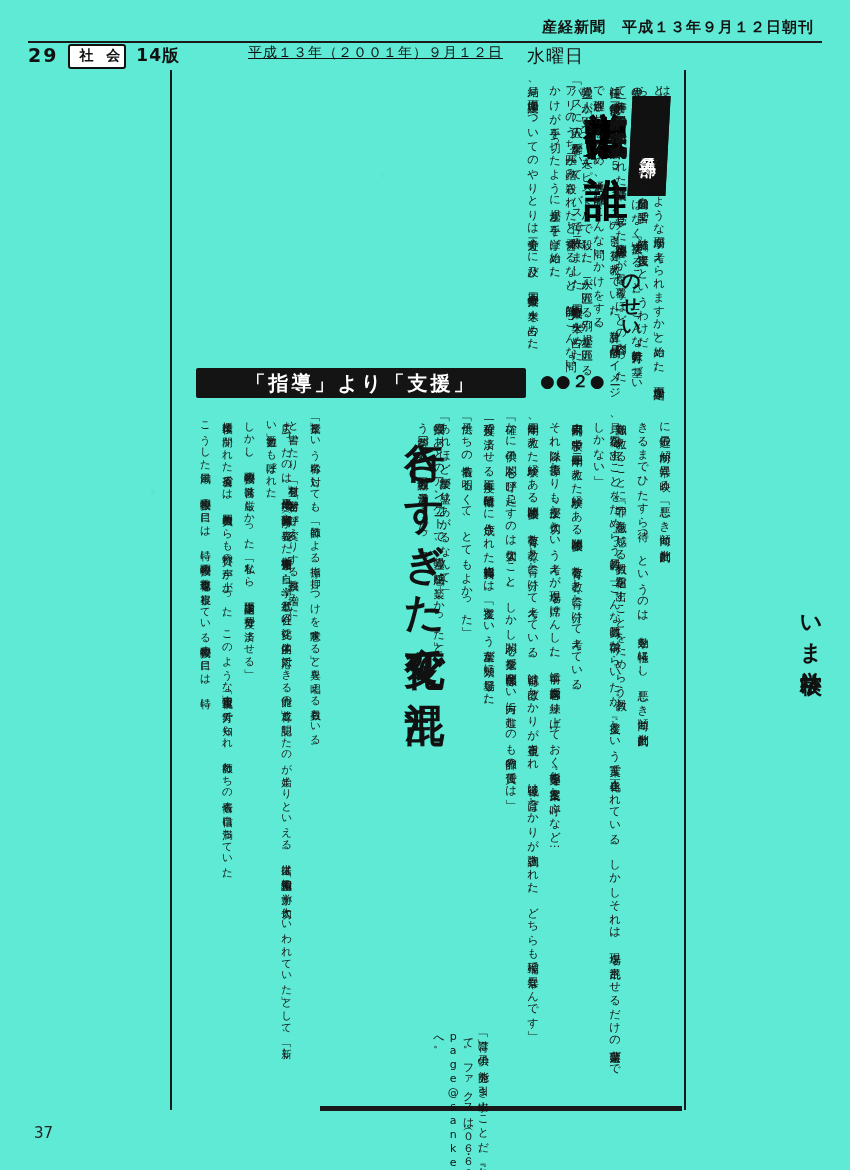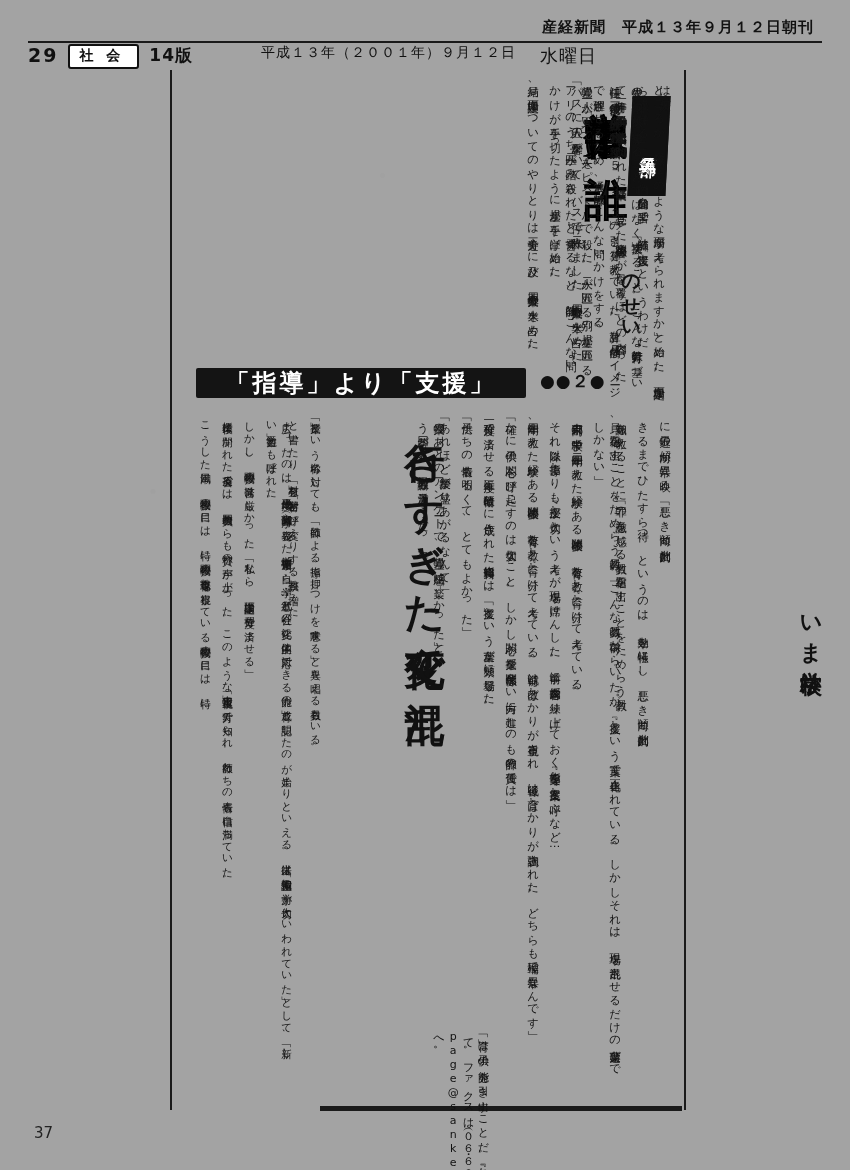--- a/index.html
+++ b/index.html
@@ -11,21 +11,21 @@
     width: 850px;
     height: 1170px;
     position: relative;
     font-family: "DejaVu Sans", sans-serif;
     color: #111;
     overflow: hidden;
   }
   .page {
     position: absolute;
     inset: 0;
-    background: #a3a3a3;
+    background: #5eead4;
   }
   
   .grain {
     position: absolute;
     inset: 0;
     pointer-events: none;
     background:
       radial-gradient(circle at 18% 42%, rgba(0,0,0,0.025) 0 2px, transparent 3px),
       radial-gradient(circle at 72% 77%, rgba(0,0,0,0.02) 0 2px, transparent 3px),
       radial-gradient(circle at 45% 15%, rgba(0,0,0,0.018) 0 2px, transparent 3px);
@@ -65,35 +65,36 @@
     font-size: 14px;
   }
   .pageno {
     font-size: 19px;
     font-weight: bold;
     letter-spacing: 2px;
   }
   .section-badge {
     border: 2px solid #111;
     border-radius: 3px;
-    padding: 1px 13px 2px 9px;
+    padding: 1px 0 2px 9px;
     font-size: 14px;
     font-weight: bold;
     letter-spacing: 4px;
     background: #fff;
   }
   .edition {
     font-size: 17px;
     font-weight: bold;
     letter-spacing: 1px;
   }
   .dateline {
     margin-left: 58px;
     font-size: 14px;
     letter-spacing: 1px;
+    text-decoration: underline;
   }
   .weekday {
     margin-left: 14px;
     font-size: 18px;
     letter-spacing: 1px;
   }
 
   
   .frame {
     position: absolute;
@@ -186,21 +187,21 @@
     width: 330px;
     height: 30px;
     background: #141414;
     color: #fff;
     display: flex;
     align-items: center;
     justify-content: center;
     border-radius: 2px;
   }
   .banner span {
-    font-size: 24px;
+    font-size: 20px;
     font-weight: bold;
     letter-spacing: 3px;
   }
   .dotnum {
     position: absolute;
     left: 540px;
     top: 370px;
     font-size: 17px;
     font-weight: bold;
     letter-spacing: 1px;

